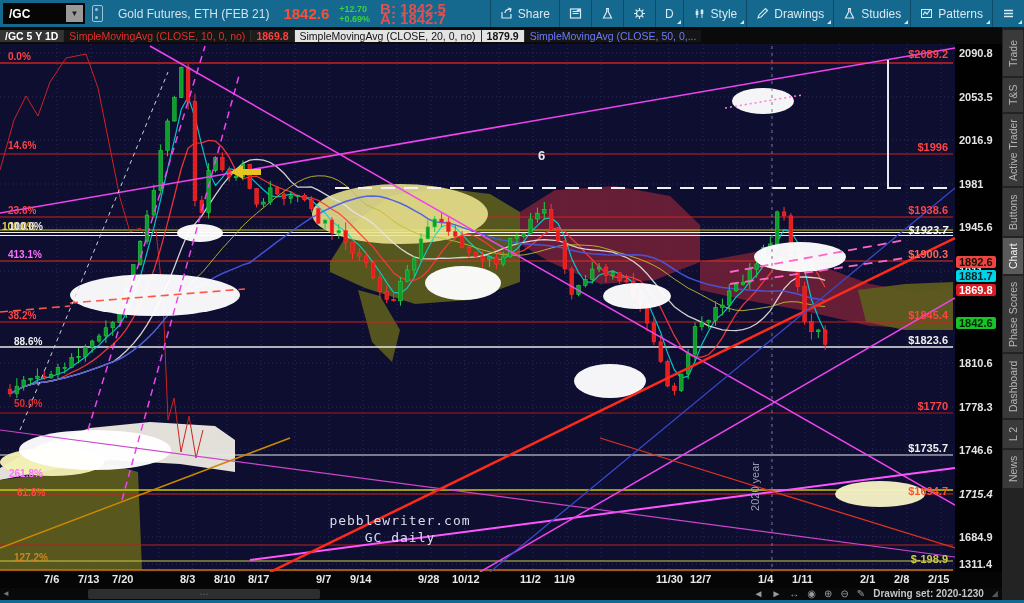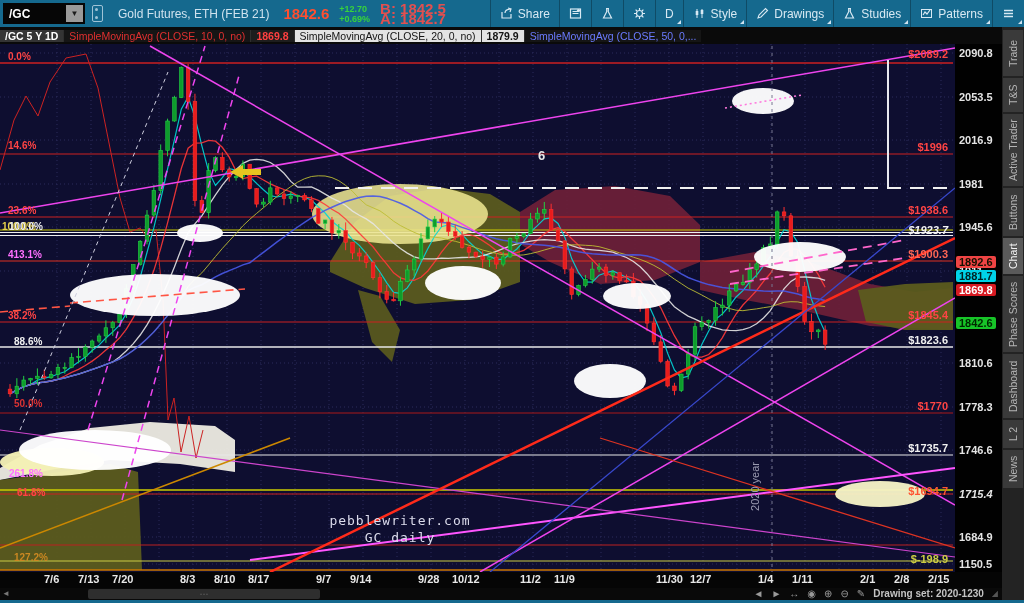--- a/index.html
+++ b/index.html
@@ -542,21 +542,21 @@
       <span class="ptick" style="top: 47px;">2053.5</span>
       <span class="ptick" style="top: 90px;">2016.9</span>
       <span class="ptick" style="top: 134px;">1981</span>
       <span class="ptick" style="top: 177px;">1945.6</span>
       <span class="ptick" style="top: 221px;">1911</span>
       <span class="ptick" style="top: 313px;">1810.6</span>
       <span class="ptick" style="top: 357px;">1778.3</span>
       <span class="ptick" style="top: 400px;">1746.6</span>
       <span class="ptick" style="top: 444px; font-style: italic;">1715.4</span>
       <span class="ptick" style="top: 487px;">1684.9</span>
-      <span class="ptick" style="top: 514px;">1150.5</span>
+      <span class="ptick" style="top: 514px;">1311.4</span>
       <span class="pbubble" style="top: 212px; background: #ef4444; color: rgb(20, 16, 0);">1892.6</span>
       <span class="pbubble" style="top: 226px; background: rgb(0, 210, 232); color: rgb(0, 32, 34);">1881.7</span>
       <span class="pbubble" style="top: 240px; background: rgb(216, 26, 34); color: rgb(255, 255, 255);">1869.8</span>
       <span class="pbubble" style="top: 273px; background: rgb(23, 196, 40); color: rgb(0, 40, 0);">1842.6</span>
     </div>
 
   <div class="sidebar">
       <div class="stab" style="top: 3px; height: 46px;">Trade</div>
       <div class="stab" style="top: 51px; height: 34px;">T&amp;S</div>
       <div class="stab" style="top: 87px; height: 72px;">Active Trader</div>

